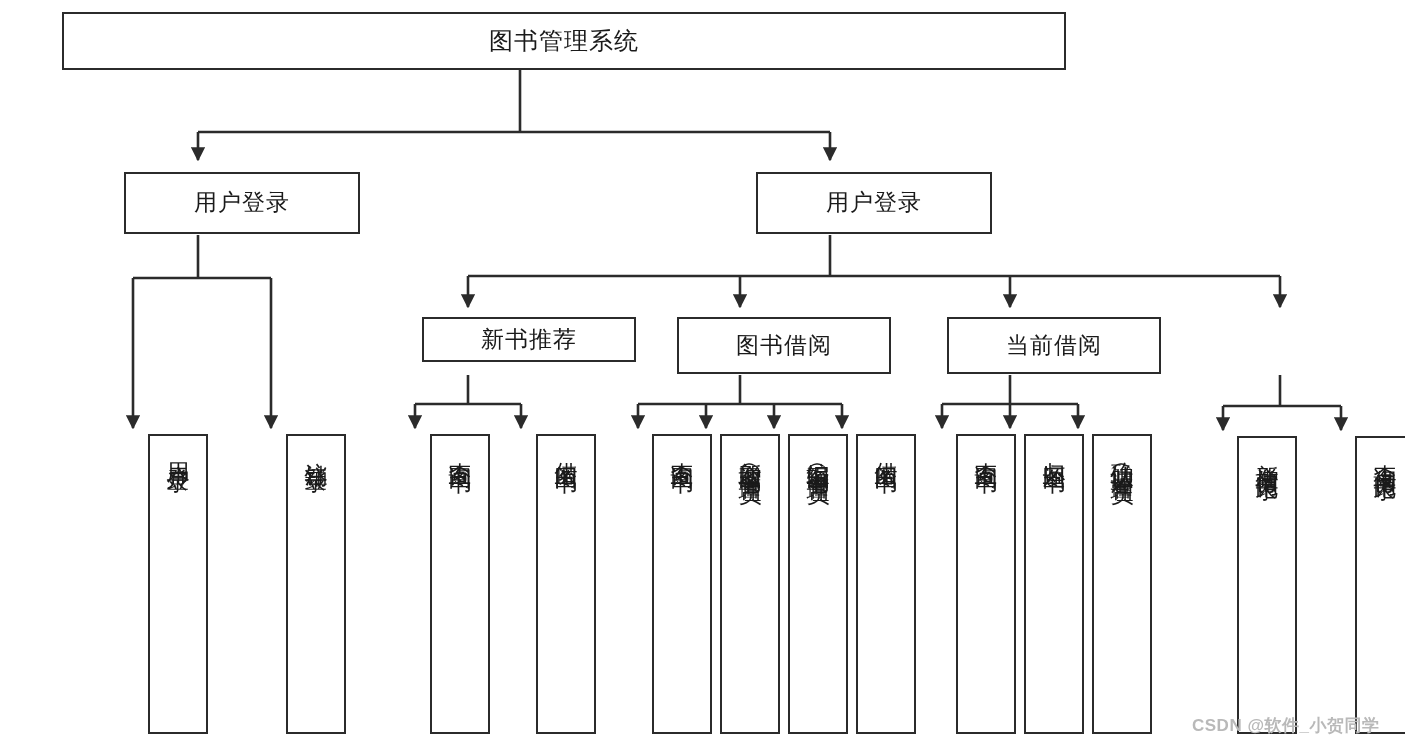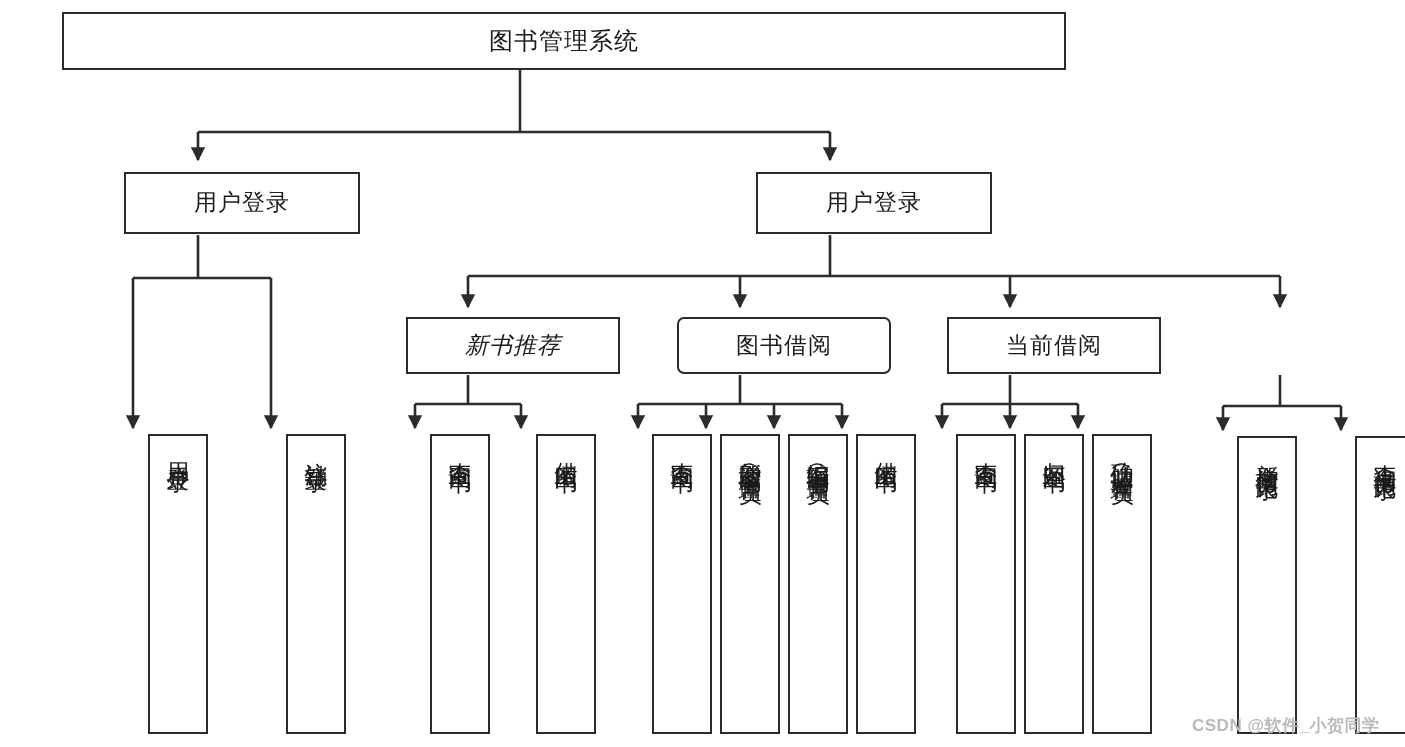--- a/index.html
+++ b/index.html
@@ -133,25 +133,25 @@
   </div>
 
   <div class="node horiz" style="left:80px; top:172px; width:236px; height:62px;">
     <span class="node-label">用户登录</span>
   </div>
 
   <div class="node horiz" style="left:712px; top:172px; width:236px; height:62px;">
     <span class="node-label">用户登录</span>
   </div>
 
-  <div class="node horiz" style="left:362px; top:317px; width:214px; height:57px;font-style:italic;">
+  <div class="node horiz" style="left:378px; top:317px; width:214px; height:45px;">
     <span class="node-label">新书推荐</span>
   </div>
 
-  <div class="node horiz" style="left:633px; top:317px; width:214px; height:57px;border-radius:7px;">
+  <div class="node horiz" style="left:633px; top:317px; width:214px; height:57px;">
     <span class="node-label">图书借阅</span>
   </div>
 
   <div class="node horiz" style="left:903px; top:317px; width:214px; height:57px;justify-content:center;">
     <span class="node-label">当前借阅</span>
   </div>
 
 
   <div class="node vert" style="left:104px; top:434px; width:60px; height:300px;">
     <span class="node-label">用户登录</span>

